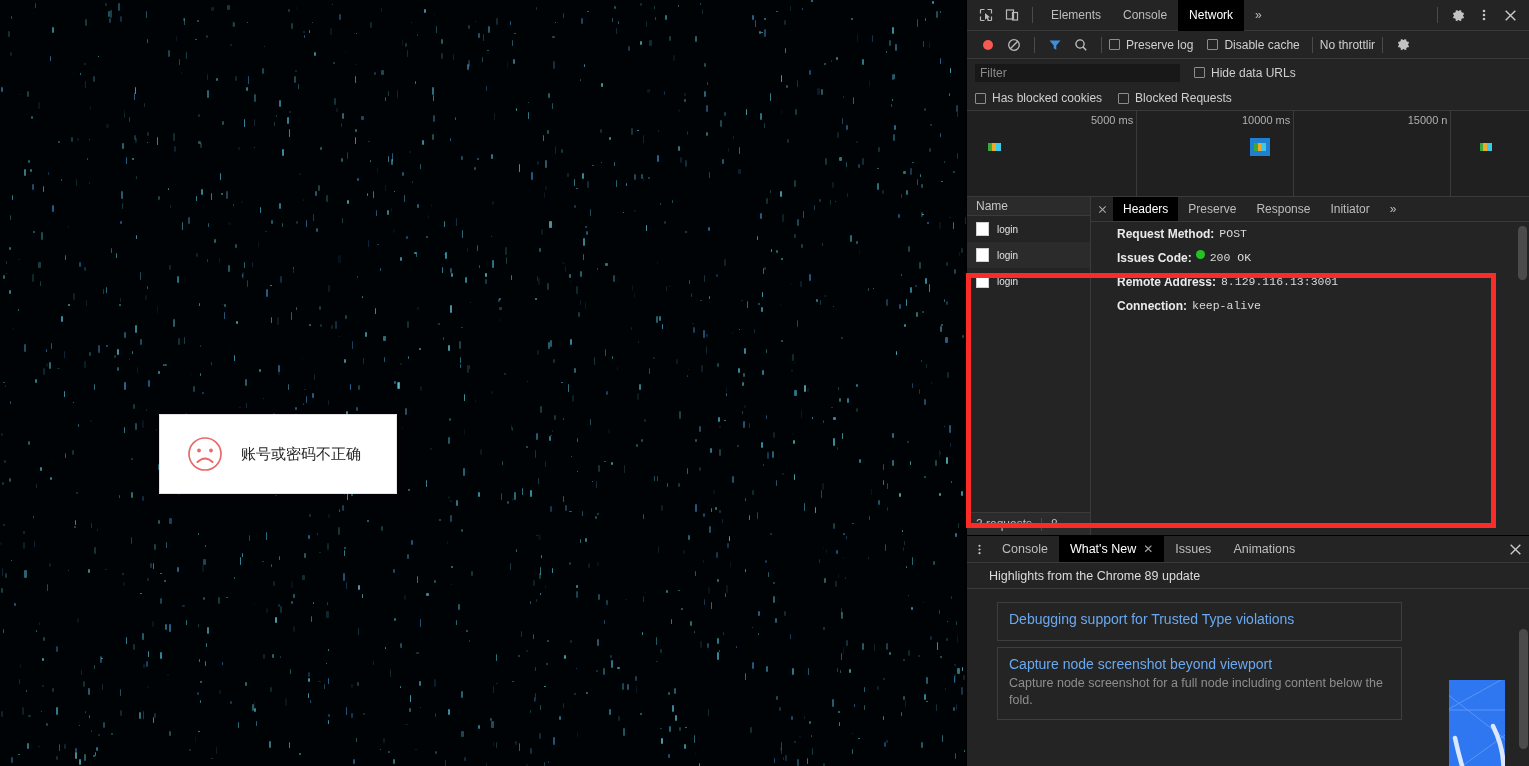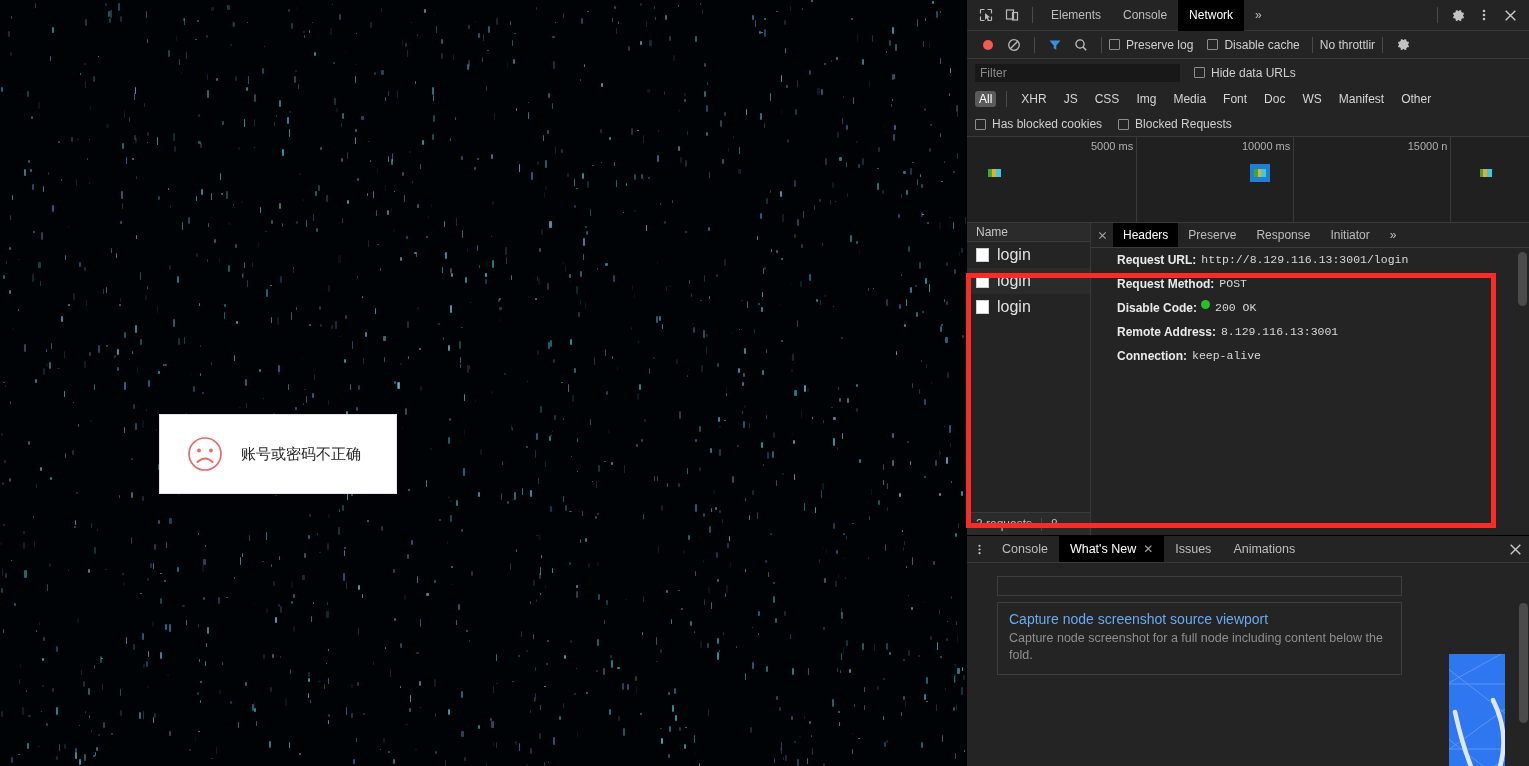--- a/index.html
+++ b/index.html
@@ -114,21 +114,21 @@
     width: 124px; background: #242424; display: flex; flex-direction: column;
     border-right: 1px solid #3a3a3a;
   }
   #req-head {
     height: 19px; line-height: 19px; font-size: 12px; color: #c5c5c5;
     padding-left: 9px; background: #2b2b2b; border-bottom: 1px solid #3a3a3a;
   }
   #req-rows { flex: 1; }
   .req-row {
     height: 26px; display: flex; align-items: center; gap: 8px;
-    padding-left: 9px; font-size: 16px; color: #e2e2e2; cursor: pointer;
+    padding-left: 9px; font-size: 10px; color: #e2e2e2; cursor: pointer;
   }
   .req-row:nth-child(even) { background: #2b2b2b; }
   .req-ico { width: 13px; height: 14px; background: #fff; border: 1px solid #cfcfcf; flex: none; }
   #req-foot {
     height: 23px; background: #2b2b2b; border-top: 1px solid #3a3a3a;
     display: flex; align-items: center; font-size: 12px; color: #bdbdbd;
   }
   #req-foot span { padding: 0 9px; }
   #req-foot .fsep { width: 1px; height: 13px; background: #4a4a4a; padding: 0; }
 
@@ -1792,34 +1792,20 @@
     </div>
 
     <div class="dt-row" id="filter-row">
       <input id="filter-input" value="" placeholder="Filter" style="">
       <label class="chk-lbl">
         <span class="chk"></span>
         <span>Hide data URLs</span>
       </label>
     </div>
 
-    <div class="dt-row" id="type-row">
-      <div class="type-chip active">All</div>
-      <div class="vsep" style="margin:0 1px"></div>
-      <div class="type-chip">XHR</div>
-      <div class="type-chip">JS</div>
-      <div class="type-chip">CSS</div>
-      <div class="type-chip">Img</div>
-      <div class="type-chip">Media</div>
-      <div class="type-chip">Font</div>
-      <div class="type-chip">Doc</div>
-      <div class="type-chip">WS</div>
-      <div class="type-chip">Manifest</div>
-      <div class="type-chip">Other</div>
-    </div>
 
     <div class="dt-row" id="blocked-row">
       <label class="chk-lbl">
         <span class="chk"></span>
         <span>Has blocked cookies</span>
       </label>
       <label class="chk-lbl">
         <span class="chk"></span>
         <span>Blocked Requests</span>
       </label>
@@ -1891,29 +1877,25 @@
           <div class="d-tab active">Headers</div>
           <div class="d-tab">Preserve</div>
           <div class="d-tab">Response</div>
           <div class="d-tab">Initiator</div>
           <div class="d-tab">»</div>
         </div>
 
         <div id="detail-body">
 
           <div class="kv">
-            <b>Request URL:</b>
-            <span class="val">http://8.129.116.13:3001/login</span>
-          </div>
-          <div class="kv">
             <b>Request Method:</b>
             <span class="val">POST</span>
           </div>
           <div class="kv">
-            <b>Disable Code:</b>
+            <b>Issues Code:</b>
             <span class="status-dot"></span>
             <span class="val" style="margin-left:0">200 OK</span>
           </div>
           <div class="kv">
             <b>Remote Address:</b>
             <span class="val">8.129.116.13:3001</span>
           </div>
 
           <div class="kv">
             <b>Connection:</b>
@@ -1947,26 +1929,28 @@
         <div class="dr-tab">
           <span>Animations</span>
         </div>
         <div id="drawer-close">
           <svg width="15" height="15" viewBox="0 0 14 14">
               <path d="M2.5 2.5l9 9M11.5 2.5l-9 9" stroke="#c9c9c9" stroke-width="1.3"></path>
             </svg>
         </div>
       </div>
 
+      <div id="wn-head">Highlights from the Chrome 89 update</div>
 
       <div id="wn-body">
         <div class="wn-card">
+          <div class="wn-title">Debugging support for Trusted Type violations</div>
         </div>
         <div class="wn-card">
-          <div class="wn-title">Capture node screenshot source viewport</div>
+          <div class="wn-title">Capture node screenshot beyond viewport</div>
           <div class="wn-desc">Capture node screenshot for a full node including content below the fold.</div>
         </div>
 
         <div id="wn-thumb">
           <svg width="56" height="145" viewBox="0 0 56 145">
             <rect width="56" height="145" fill="#2e77f0"></rect>
             <g stroke="#6aa0f6" stroke-width="1" fill="none" opacity=".75">
               <path d="M-20 40 L70 -10 M-20 0 L70 70 M-20 110 L70 45 M-20 70 L70 140 M-10 145 L66 100"></path>
               <path d="M0 30 H56 M0 95 H56"></path>
             </g>

